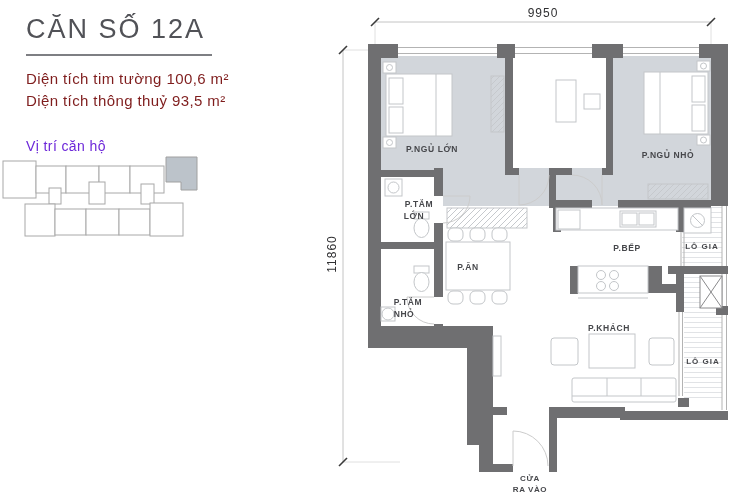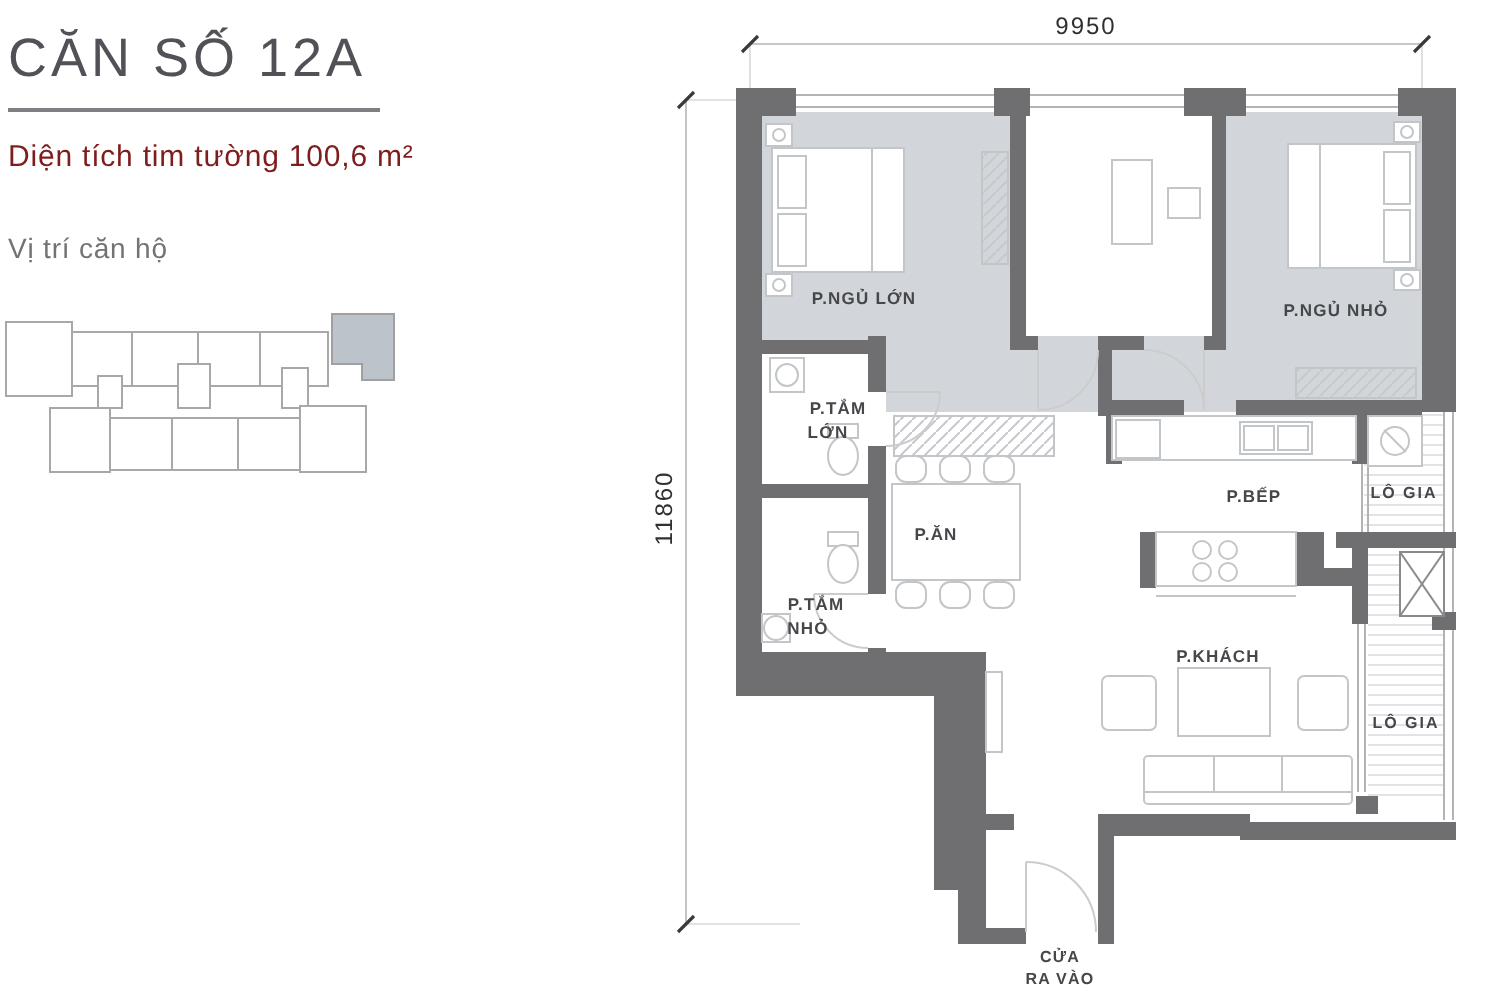--- a/index.html
+++ b/index.html
@@ -1,38 +1,39 @@
 <!DOCTYPE html>
 <html><head>
 <meta charset="utf-8">
 <style>
   html,body{margin:0;padding:0;background:#ffffff;}
   body{width:750px;height:500px;position:relative;overflow:hidden;
        font-family:"Liberation Sans", sans-serif;}
-  .panel{position:absolute;left:4px;top:0;width:230px;}
+  .panel{position:absolute;left:26px;top:0;width:230px;}
   .unit-title{font-size:27px;font-weight:400;letter-spacing:2px;color:#515257;
               margin:14px 0 0 0;font-family:"Liberation Sans",sans-serif;}
   .rule{width:186px;height:2px;background:#7e7f83;margin-top:9px;}
   .area-line{font-size:15px;color:#7f1d1d;letter-spacing:.4px;margin:0;line-height:22px;}
   .area-wrap{margin-top:12px;}
-  .loc-label{font-size:14px;color:#737373;letter-spacing:.4px;margin:26px 0 0 0;}
+  .loc-label{font-size:14px;color:#6d28d9;letter-spacing:.4px;margin:26px 0 0 0;}
   .minimap{position:absolute;left:0;top:152px;}
   .plan{position:absolute;left:0;top:0;}
   text{font-family:"Liberation Sans",sans-serif;}
   .room-lb{font-size:8.5px;font-weight:700;fill:#46474b;letter-spacing:.6px;}
   .dim-lb{font-size:12px;fill:#303032;letter-spacing:1px;}
 </style>
 </head>
 <body>
 
 <div class="panel">
   <h1 class="unit-title">CĂN SỐ 12A</h1>
   <div class="rule"></div>
   <div class="area-wrap">
     <p class="area-line">Diện tích tim tường 100,6 m²</p>
+    <p class="area-line">Diện tích thông thuỷ 93,5 m²</p>
   </div>
   <p class="loc-label">Vị trí căn hộ</p>
 </div>
 
 <svg class="minimap" width="230" height="100" viewBox="0 0 230 100">
   <g fill="#ffffff" stroke="#a8a8a8" stroke-width="1">
     <rect x="3" y="9" width="33" height="37"></rect>
     <rect x="36" y="14" width="30" height="27"></rect>
     <rect x="66" y="14" width="33" height="27"></rect>
     <rect x="99" y="14" width="31" height="27"></rect>

